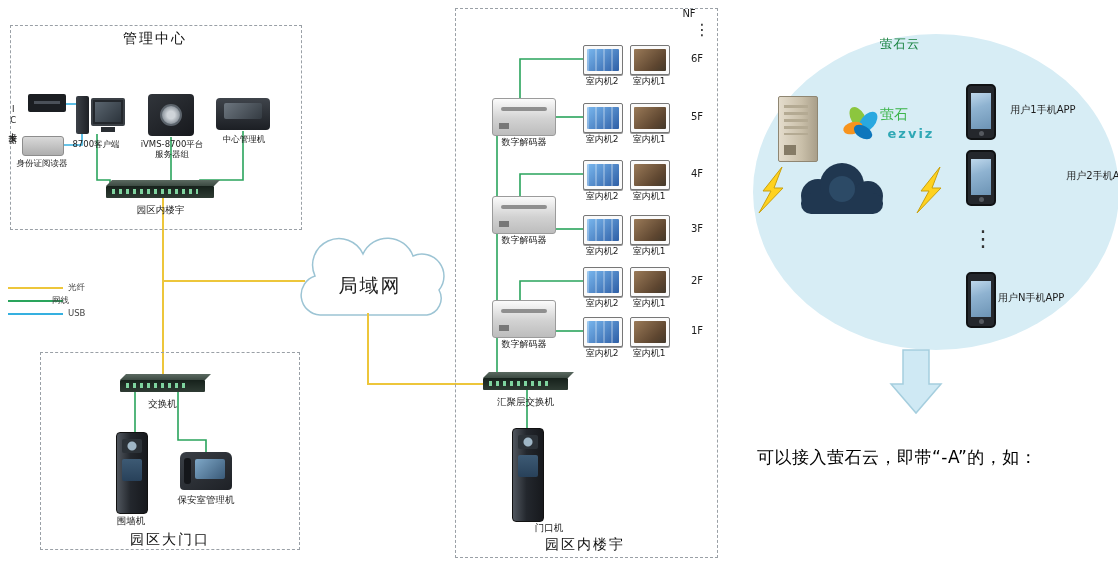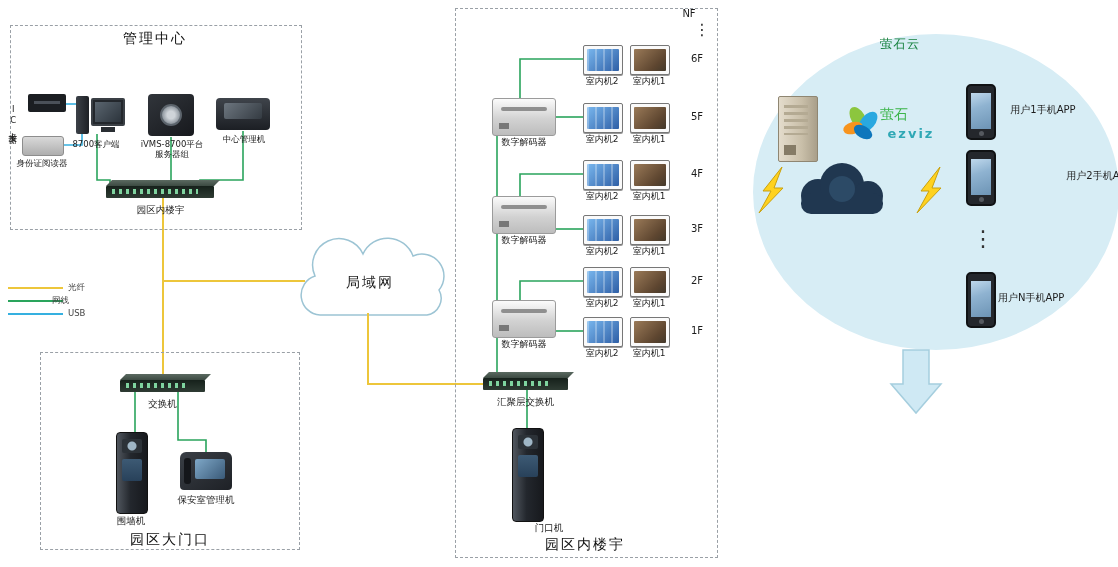--- a/index.html
+++ b/index.html
@@ -158,21 +158,21 @@
   <div class="sw" style="left:106px;top:186px;width:108px"></div>
   <div class="lbl" style="left:118px;top:204px;width:85px">园区内楼宇</div>
 
   <div class="legline" style="left:8px;top:287px;background:#edc63b"></div>
   <div class="lbl s8" style="left:68px;top:282px;width:40px;text-align:left;color:#444">光纤</div>
   <div class="legline" style="left:8px;top:300px;background:#2aa45c"></div>
   <div class="lbl s8" style="left:52px;top:295px;width:40px;text-align:left;color:#444">网线</div>
   <div class="legline" style="left:8px;top:313px;background:#35b0e0"></div>
   <div class="lbl s8" style="left:68px;top:308px;width:40px;text-align:left;color:#444">USB</div>
 
-  <div class="lbl" style="left:325px;top:274px;width:90px;font-size:14px;letter-spacing:2px">局域网</div>
+  <div class="lbl" style="left:325px;top:274px;width:90px;font-size:19px;letter-spacing:2px">局域网</div>
 
   <div class="box-dashed" style="left:40px;top:352px;width:258px;height:196px"></div>
   <div class="sw" style="left:120px;top:380px;width:85px"></div>
   <div class="lbl" style="left:120px;top:398px;width:85px">交换机</div>
   <div class="tower" style="left:116px;top:432px;height:80px"></div>
   <div class="lbl" style="left:98px;top:515px;width:66px">围墙机</div>
   <div class="master" style="left:180px;top:452px"></div>
   <div class="lbl" style="left:156px;top:494px;width:100px">保安室管理机</div>
   <div class="lbl title" style="left:105px;top:531px;width:130px">园区大门口</div>
 
@@ -275,14 +275,15 @@
   </div>
 
   <div class="phone" style="left:966px;top:84px"></div>
   <div class="lbl s10" style="left:998px;top:104px;width:90px;text-align:center">用户1手机APP</div>
   <div class="phone" style="left:966px;top:150px"></div>
   <div class="lbl s10" style="left:1054px;top:170px;width:90px;text-align:center">用户2手机APP</div>
   <div class="dots" style="left:972px;top:228px;font-size:22px">⋮</div>
   <div class="phone" style="left:966px;top:272px"></div>
   <div class="lbl s10" style="left:998px;top:292px;width:90px;text-align:left">用户N手机APP</div>
 
+  <div class="note-line" style="left:757px;top:446px">可以接入萤石云，即带“-A”的，如：</div>
 
 </div>
 
 </body></html>

